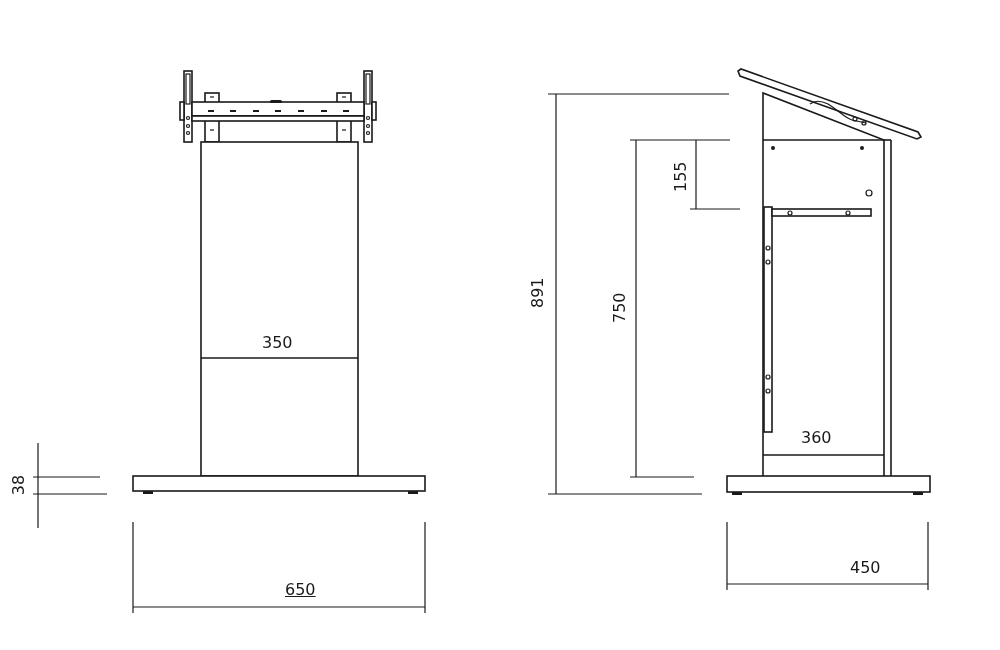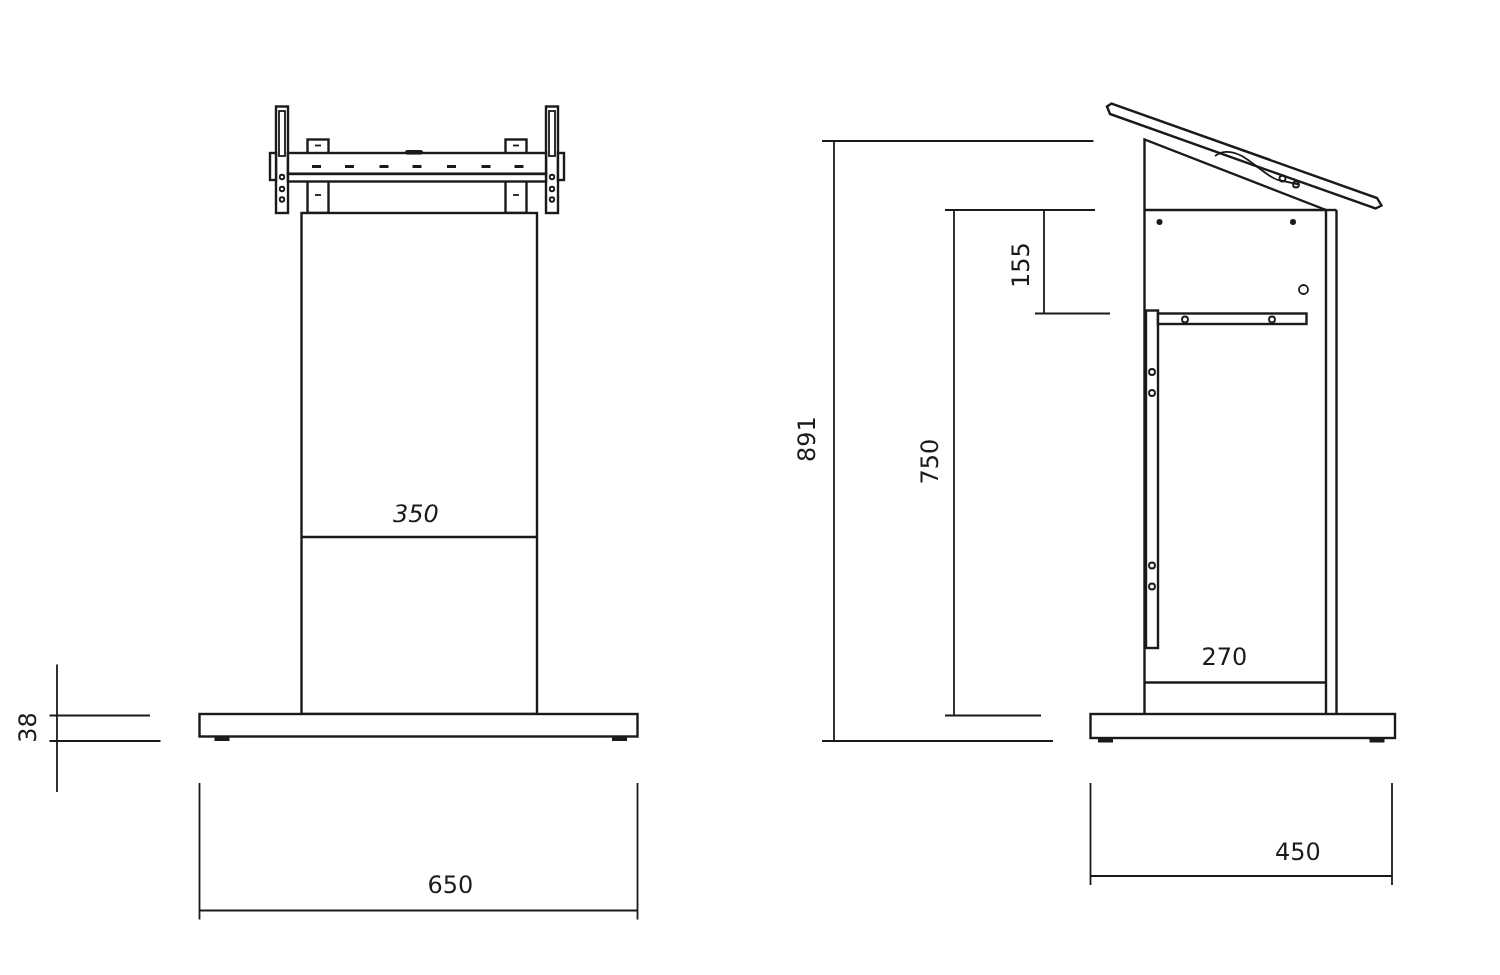--- a/index.html
+++ b/index.html
@@ -135,22 +135,22 @@
       </g>
 
       <g>
         <line class="thin" x1="727" y1="522" x2="727" y2="590"></line>
         <line class="thin" x1="928" y1="522" x2="928" y2="590"></line>
         <line class="thin" x1="727" y1="584" x2="928" y2="584"></line>
       </g>
     </g>
   </svg>
 
-  <div class="lbl" style="left:262px; top:335px;font-style:italic;">350</div>
-  <div class="lbl" style="left:285px; top:582px;">650</div>
+  <div class="lbl" style="left:262px; top:335px;">350</div>
+  <div class="lbl" style="left:285px; top:582px;text-decoration:underline;">650</div>
   <div class="lbl rot" style="left:8px; top:477px; width:22px; text-align:center;">38</div>
 
   <div class="lbl rot" style="left:523px; top:285px; width:30px; text-align:center;">891</div>
   <div class="lbl rot" style="left:605px; top:300px; width:30px; text-align:center;">750</div>
   <div class="lbl rot" style="left:666px; top:169px; width:30px; text-align:center;">155</div>
-  <div class="lbl" style="left:801px; top:430px;">270</div>
+  <div class="lbl" style="left:801px; top:430px;">360</div>
   <div class="lbl" style="left:850px; top:560px;">450</div>
 </div>
 
 </body></html>

